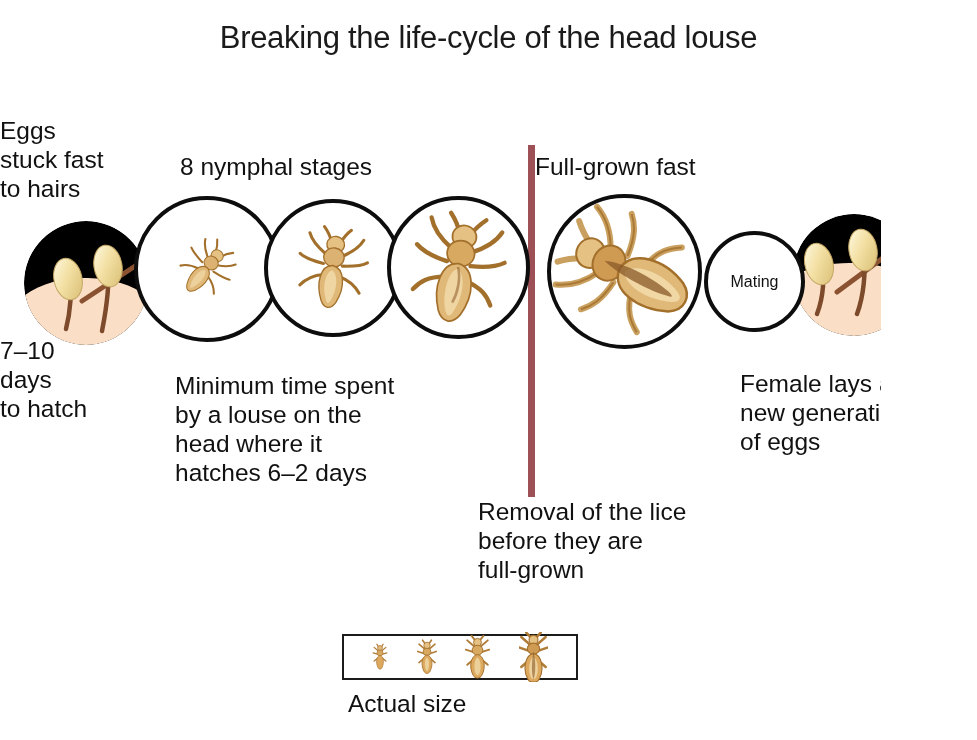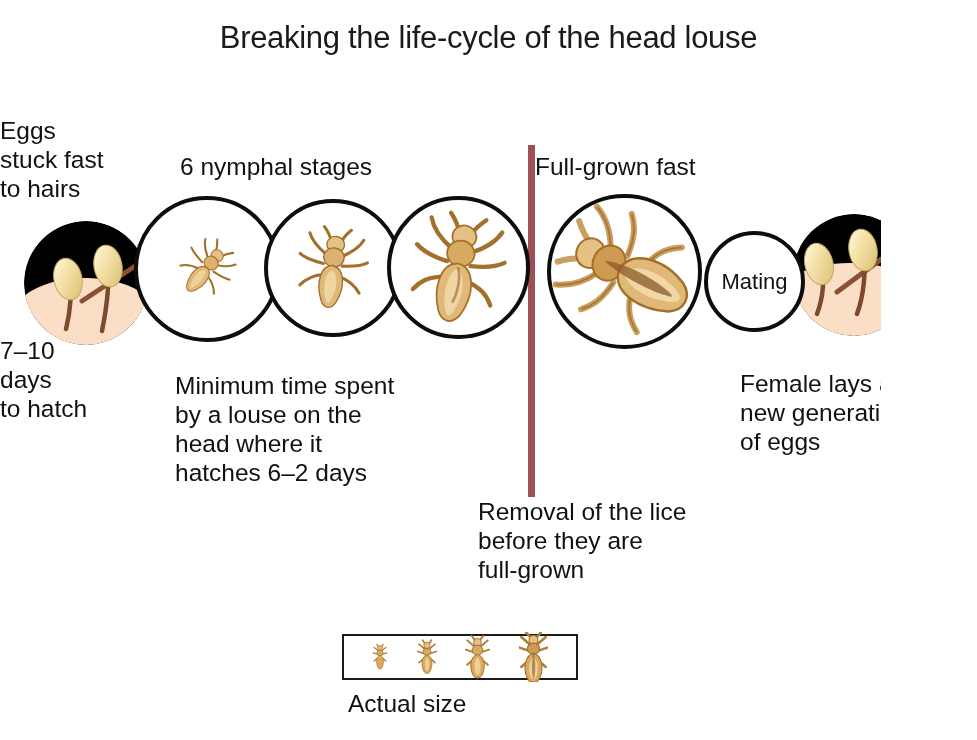--- a/index.html
+++ b/index.html
@@ -77,21 +77,21 @@
 
   #c-eggs-left  { left: 24px;  top: 221px; width: 124px; height: 124px; z-index: 4; }
   #c-eggs-right { left: 793px; top: 214px; width: 122px; height: 122px; z-index: 4; }
 
   .mating-txt {
     position: absolute;
     left: 0; top: 50%;
     width: 100%;
     transform: translateY(-50%);
     text-align: center;
-    font-size: 22px;
+    font-size: 16px;
     color: #111111;
   }
 
   
   #size-box {
     left: 342px; top: 634px;
     width: 236px; height: 46px;
     border: 2.5px solid #1b1b1b;
     background: #ffffff;
     box-sizing: border-box;
@@ -146,21 +146,21 @@
   </div>
 
   <div class="abs label center" id="lbl-eggs-top">Eggs
 stuck fast
 to hairs</div>
 
   <div class="abs label center" id="lbl-eggs-bot">7–10
 days
 to hatch</div>
 
-  <div class="abs label center" id="lbl-nymphal">6 nymphal stages</div>
+  <div class="abs label center" id="lbl-nymphal">8 nymphal stages</div>
 
   <div class="abs circle" id="c-nymph1">
     <svg width="137" height="137" viewBox="0 0 137 137">
       <g transform="translate(68.5,68.5) rotate(40) scale(0.52) translate(-50,-62)">
         <g stroke="#a3702c" stroke-width="4" stroke-linecap="round" fill="none">
           <path d="M38,44 C24,36 16,28 12,20"></path>
           <path d="M36,58 C20,56 10,54 2,50"></path>
           <path d="M38,72 C22,76 14,82 8,90"></path>
           <path d="M62,44 C76,36 84,28 88,20"></path>
           <path d="M64,58 C80,56 90,54 98,50"></path>

